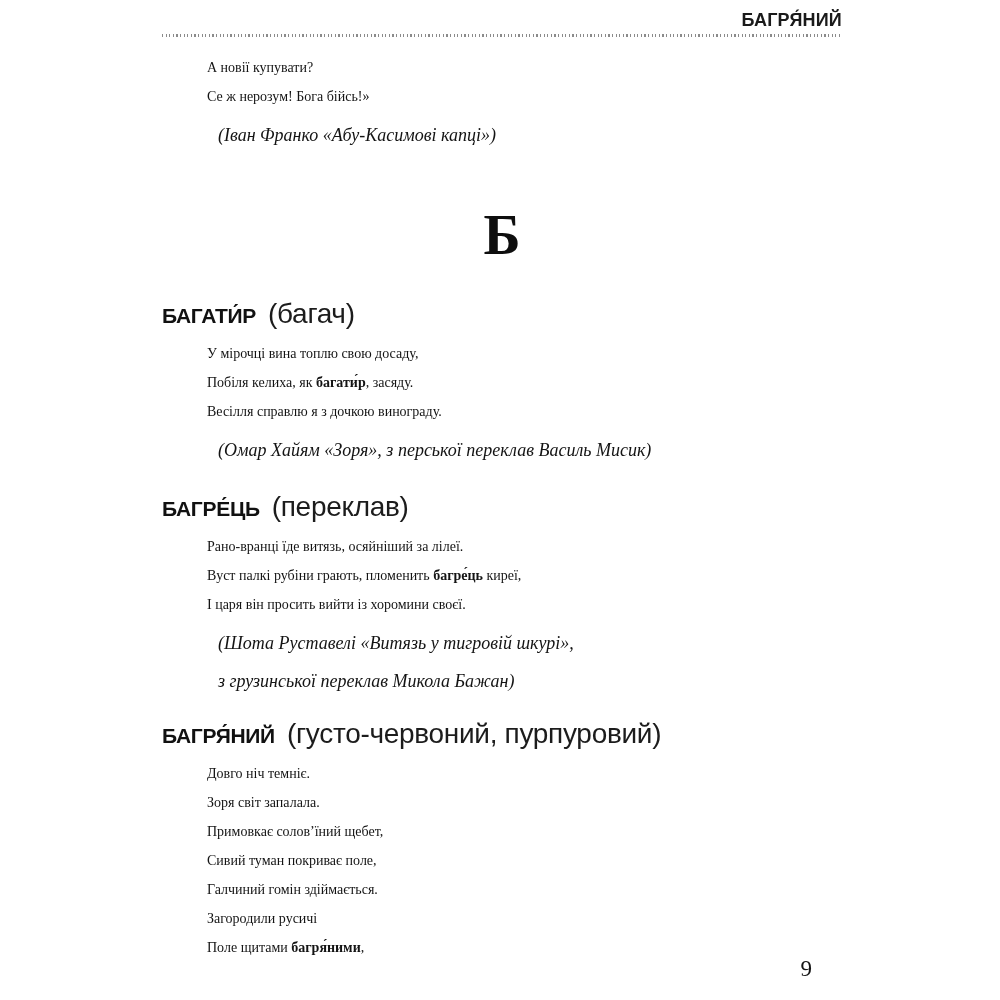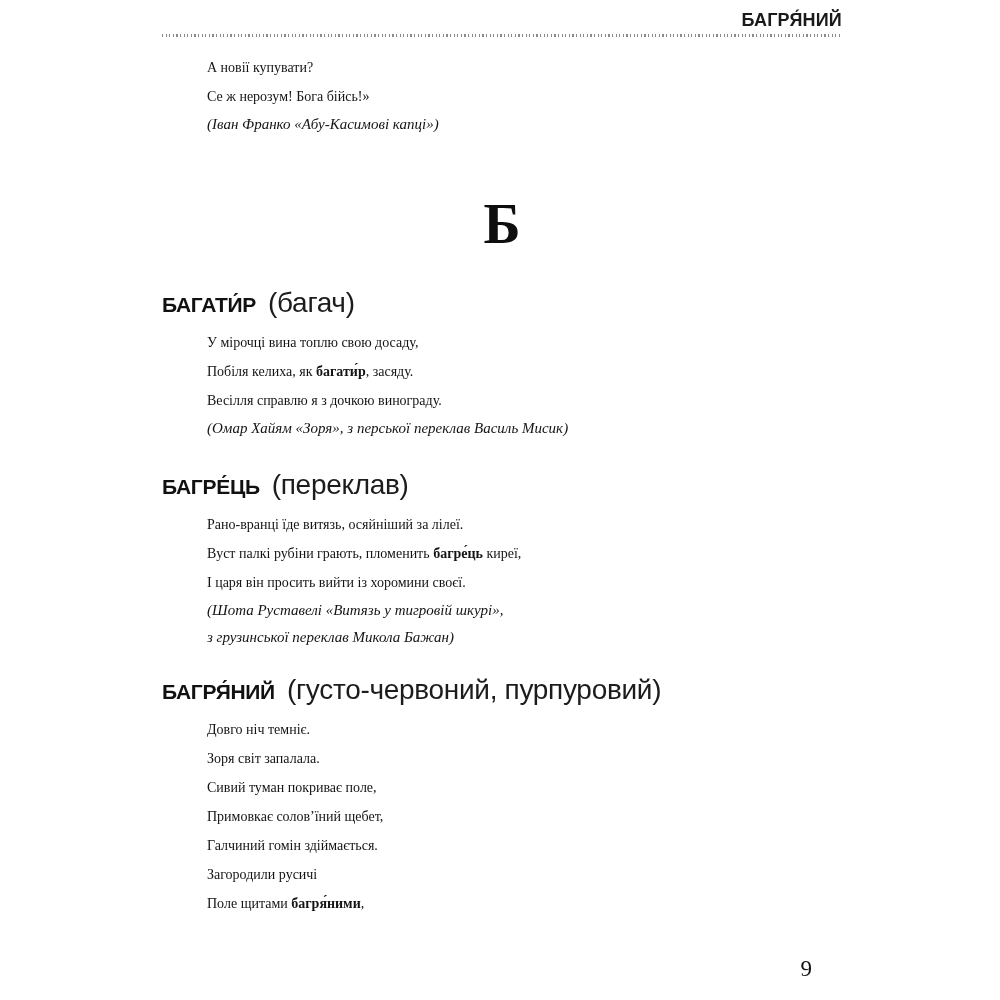--- a/index.html
+++ b/index.html
@@ -36,23 +36,23 @@
   .continuation { margin-top: 16px; }
 
   .verse-line {
     margin: 0;
     font-size: 14px;
     line-height: 29px;
   }
   .verse-line b { font-weight: 700; }
 
   .attrib {
-    margin: 0;
+    margin: 11px;
     font-style: italic;
-    font-size: 15px;
+    font-size: 18px;
     line-height: 27px;
   }
 
   .section-letter {
     margin-top: 50px;
     text-align: center;
     font-weight: 700;
     font-size: 56px;
     line-height: 72px;
     color: #0e0e0e;
@@ -125,22 +125,22 @@
         <p class="attrib">(Шота Руставелі «Витязь у тигровій шкурі»,</p>
         <p class="attrib">з грузинської переклав Микола Бажан)</p>
       </div>
     </div>
 
     <div class="entry entry-3">
       <p class="headword-line"><span class="headword">БАГРЯ́НИЙ</span><span class="gloss">(густо-червоний, пурпуровий)</span></p>
       <div class="verse indent">
         <p class="verse-line"><span>Довго ніч темніє.</span></p>
         <p class="verse-line"><span>Зоря світ запалала.</span></p>
+        <p class="verse-line"><span>Примовкає солов’їний щебет,</span></p>
         <p class="verse-line"><span>Сивий туман покриває поле,</span></p>
-        <p class="verse-line"><span>Примовкає солов’їний щебет,</span></p>
         <p class="verse-line"><span>Галчиний гомін здіймається.</span></p>
         <p class="verse-line"><span>Загородили русичі</span></p>
         <p class="verse-line"><span>Поле щитами </span><b>багря́ними</b><span>,</span></p>
       </div>
     </div>
 
   </div>
 
   <div class="page-number">9</div>
 </div>

